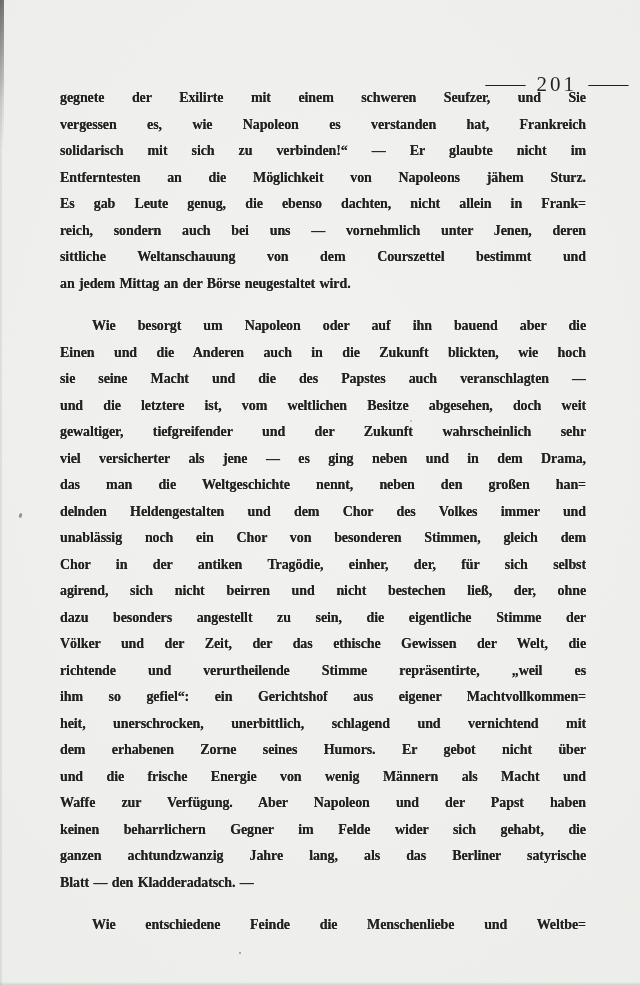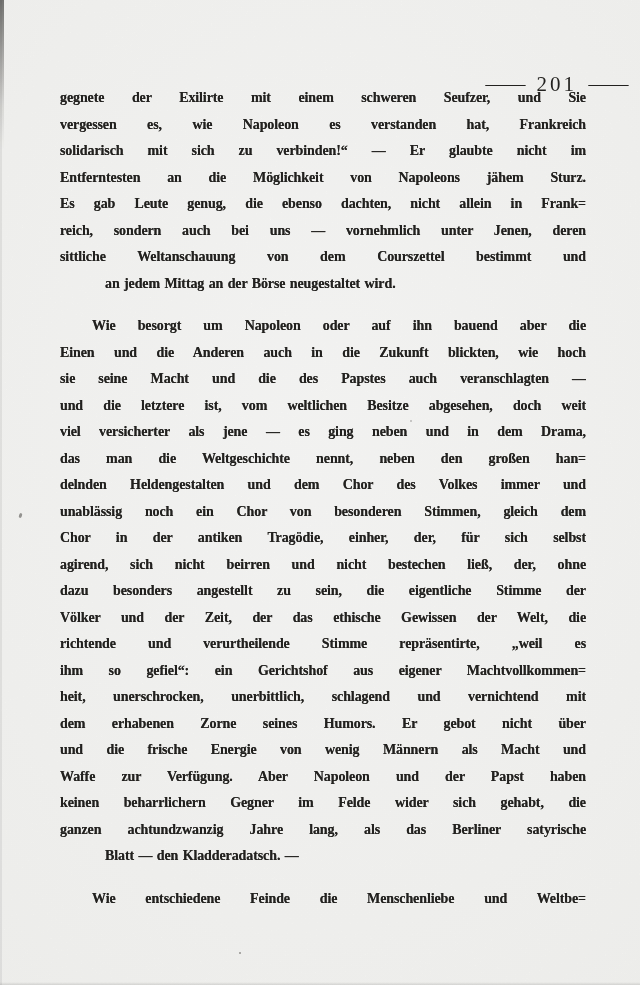--- a/index.html
+++ b/index.html
@@ -43,21 +43,20 @@
     text-align: justify;
     -moz-text-align-last: justify;
     text-align-last: justify;
     letter-spacing: -0.1px;
     word-spacing: 1px;
     text-shadow: 0 0 0.5px rgba(25,24,22,0.75);
   }
   .line.no-justify {
     -moz-text-align-last: left;
     text-align-last: left;
-    margin-left: 45px;
   }
   .line.indent { padding-left: 32px; margin-top: 16px; }
 
   
   .edge-left {
     position: absolute; left: 0; top: 0; width: 4px; height: 150px;
     background: linear-gradient(180deg,
       rgba(45,44,42,0.65) 0%, rgba(45,44,42,0.35) 40%,
       rgba(45,44,42,0.12) 70%, rgba(45,44,42,0) 100%);
   }
@@ -90,20 +89,21 @@
       <div class="line">solidarisch mit sich zu verbinden!“ — Er glaubte nicht im</div>
       <div class="line">Entferntesten an die Möglichkeit von Napoleons jähem Sturz.</div>
       <div class="line">Es gab Leute genug, die ebenso dachten, nicht allein in Frank=</div>
       <div class="line">reich, sondern auch bei uns — vornehmlich unter Jenen, deren</div>
       <div class="line">sittliche Weltanschauung von dem Courszettel bestimmt und</div>
       <div class="line no-justify">an jedem Mittag an der Börse neugestaltet wird.</div>
       <div class="line indent">Wie besorgt um Napoleon oder auf ihn bauend aber die</div>
       <div class="line">Einen und die Anderen auch in die Zukunft blickten, wie hoch</div>
       <div class="line">sie seine Macht und die des Papstes auch veranschlagten —</div>
       <div class="line">und die letztere ist, vom weltlichen Besitze abgesehen, doch weit</div>
+      <div class="line">gewaltiger, tiefgreifender und der Zukunft wahrscheinlich sehr</div>
       <div class="line">viel versicherter als jene — es ging neben und in dem Drama,</div>
       <div class="line">das man die Weltgeschichte nennt, neben den großen han=</div>
       <div class="line">delnden Heldengestalten und dem Chor des Volkes immer und</div>
       <div class="line">unablässig noch ein Chor von besonderen Stimmen, gleich dem</div>
       <div class="line">Chor in der antiken Tragödie, einher, der, für sich selbst</div>
       <div class="line">agirend, sich nicht beirren und nicht bestechen ließ, der, ohne</div>
       <div class="line">dazu besonders angestellt zu sein, die eigentliche Stimme der</div>
       <div class="line">Völker und der Zeit, der das ethische Gewissen der Welt, die</div>
       <div class="line">richtende und verurtheilende Stimme repräsentirte, „weil es</div>
       <div class="line">ihm so gefiel“: ein Gerichtshof aus eigener Machtvollkommen=</div>

